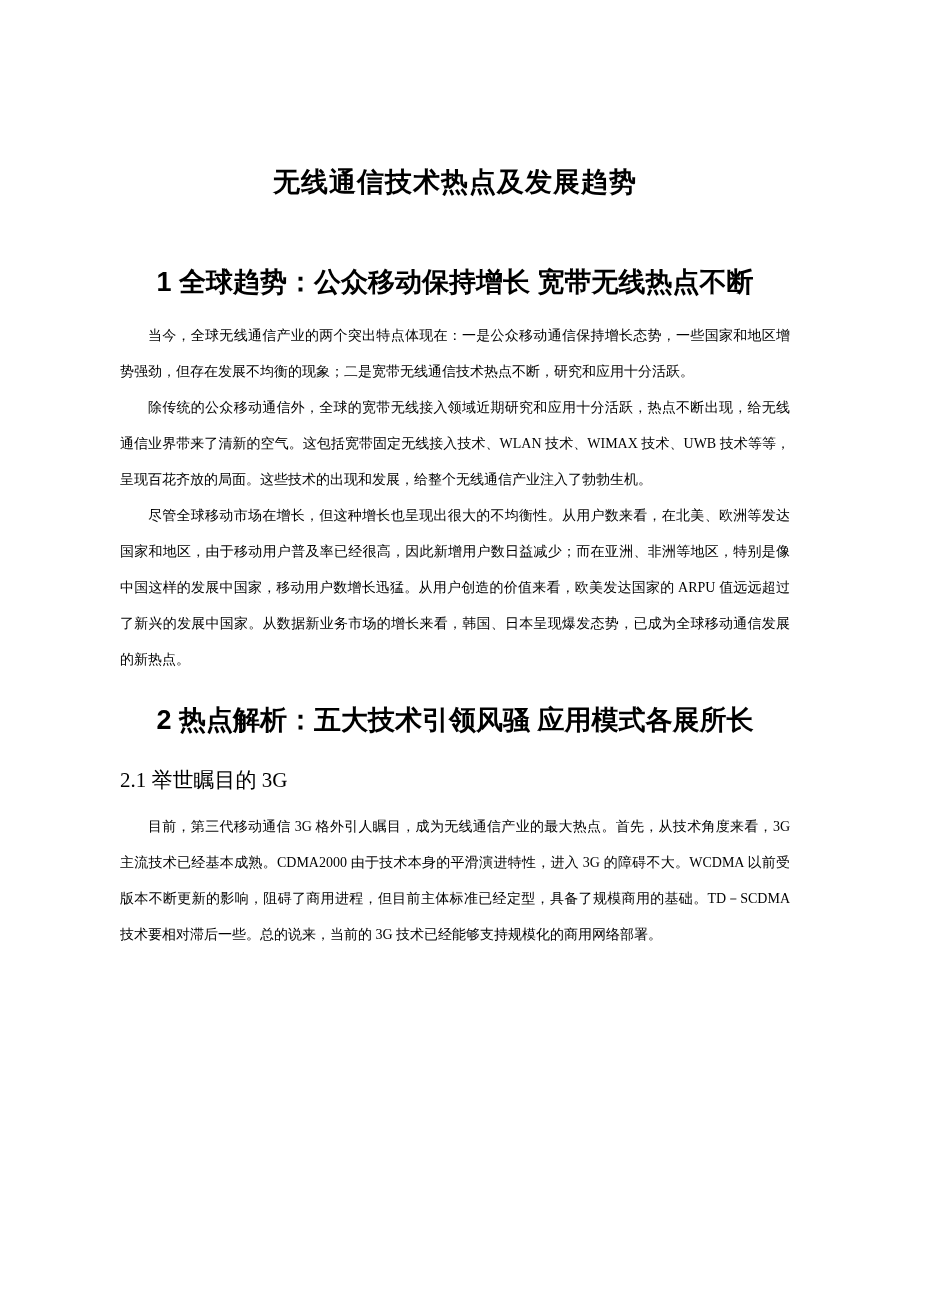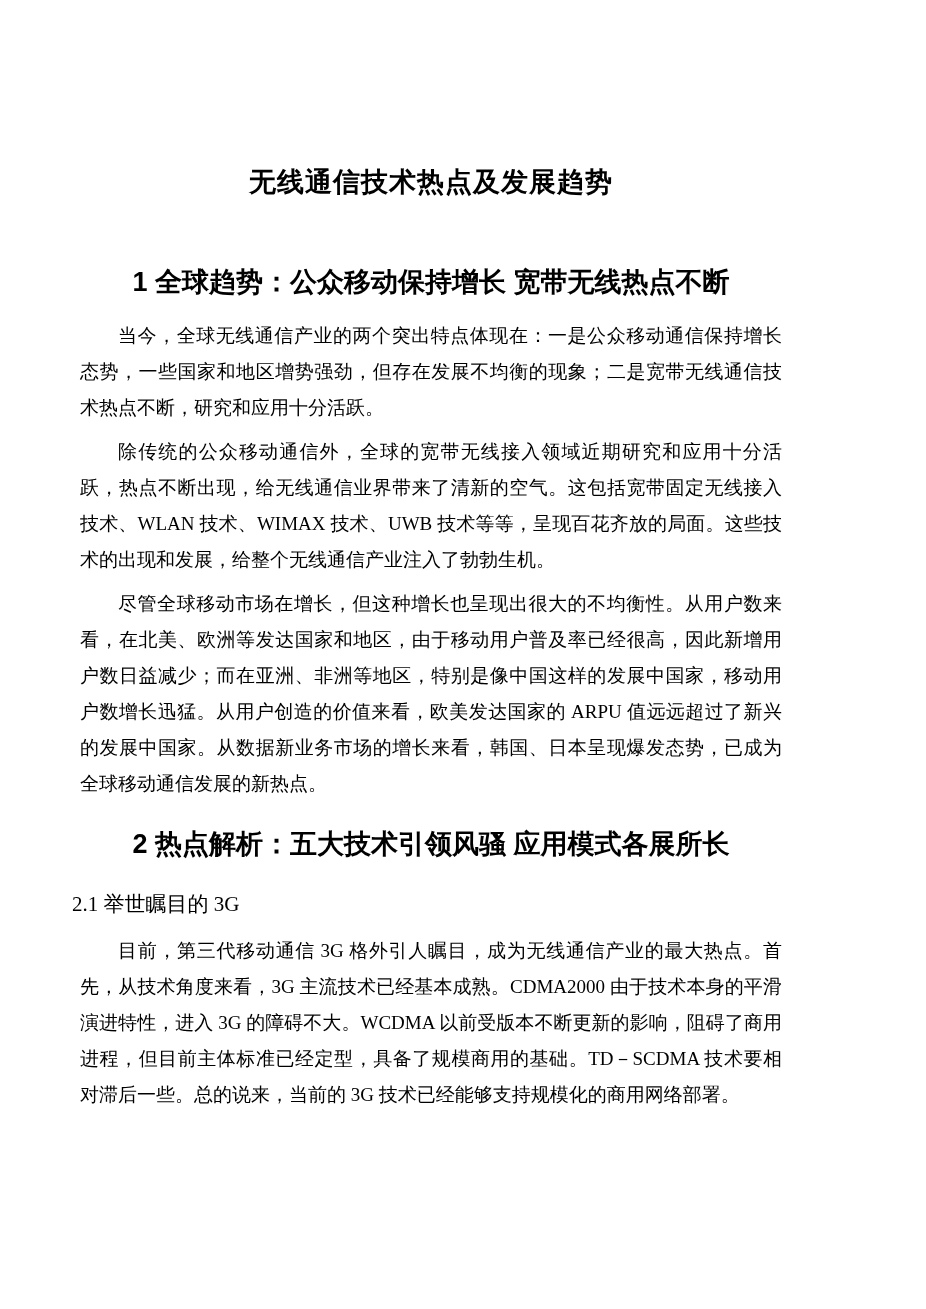--- a/index.html
+++ b/index.html
@@ -7,21 +7,21 @@
     padding: 0;
     background: #ffffff;
   }
   .page {
     position: relative;
     width: 926px;
     height: 1309px;
     margin: 0 auto;
     background: #ffffff;
     box-sizing: border-box;
-    padding: 163px 136px 0 72px;
+    padding: 163px 136px 0 120px;
     color: #000000;
     overflow: hidden;
   }
   .doc-title {
     font-family: "Liberation Sans", sans-serif;
     font-weight: bold;
     font-size: 27px;
     line-height: 38px;
     text-align: center;
     margin: 0 0 63px 0;
@@ -42,25 +42,25 @@
   .sub-heading {
     font-family: "Liberation Serif", serif;
     font-weight: normal;
     font-size: 21px;
     line-height: 36px;
     text-align: left;
     margin: 0 0 11px 0;
   }
   .body-para {
     font-family: "Liberation Serif", serif;
-    font-size: 19px;
+    font-size: 14px;
     line-height: 36px;
     text-align: justify;
     text-indent: 2em;
-    margin: 8px;
+    margin: 0;
   }
   .body-para.gap-top {
     margin-top: 4px;
   }
 </style>
 </head>
 <body>
 
 <div class="page">
 

